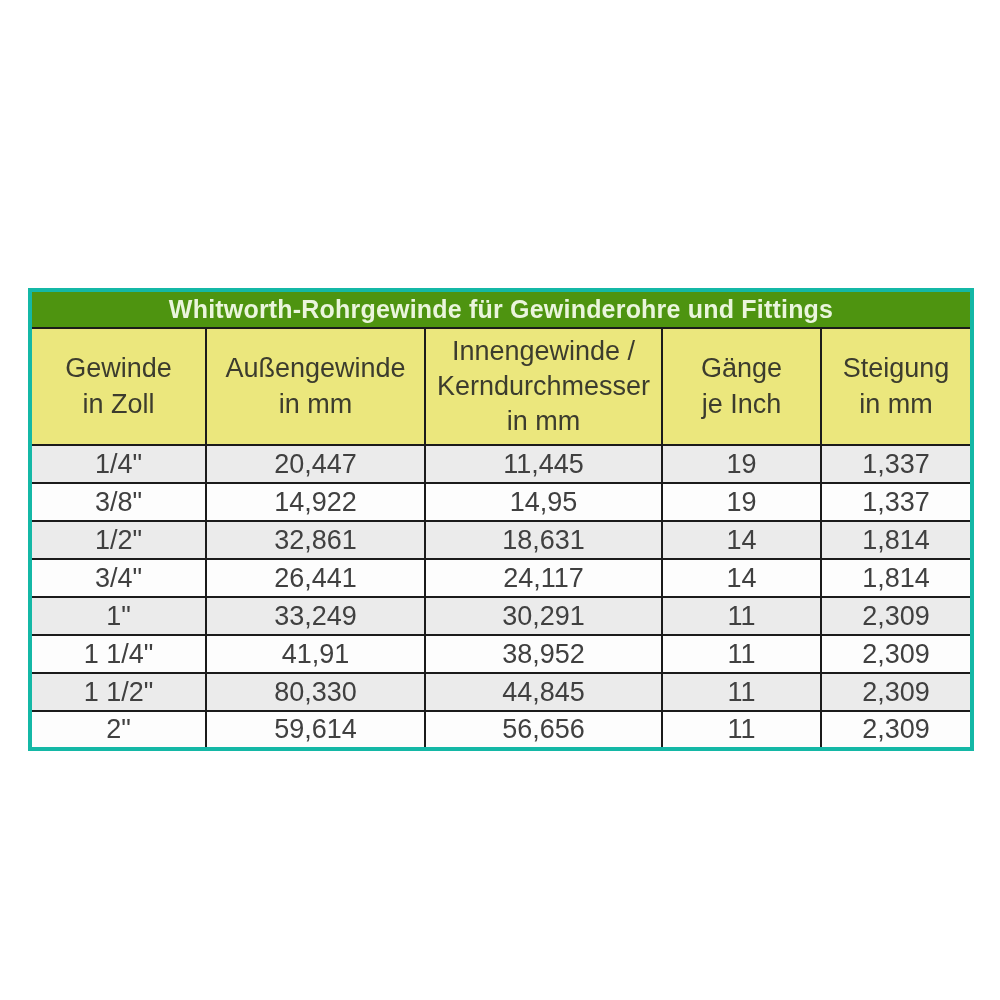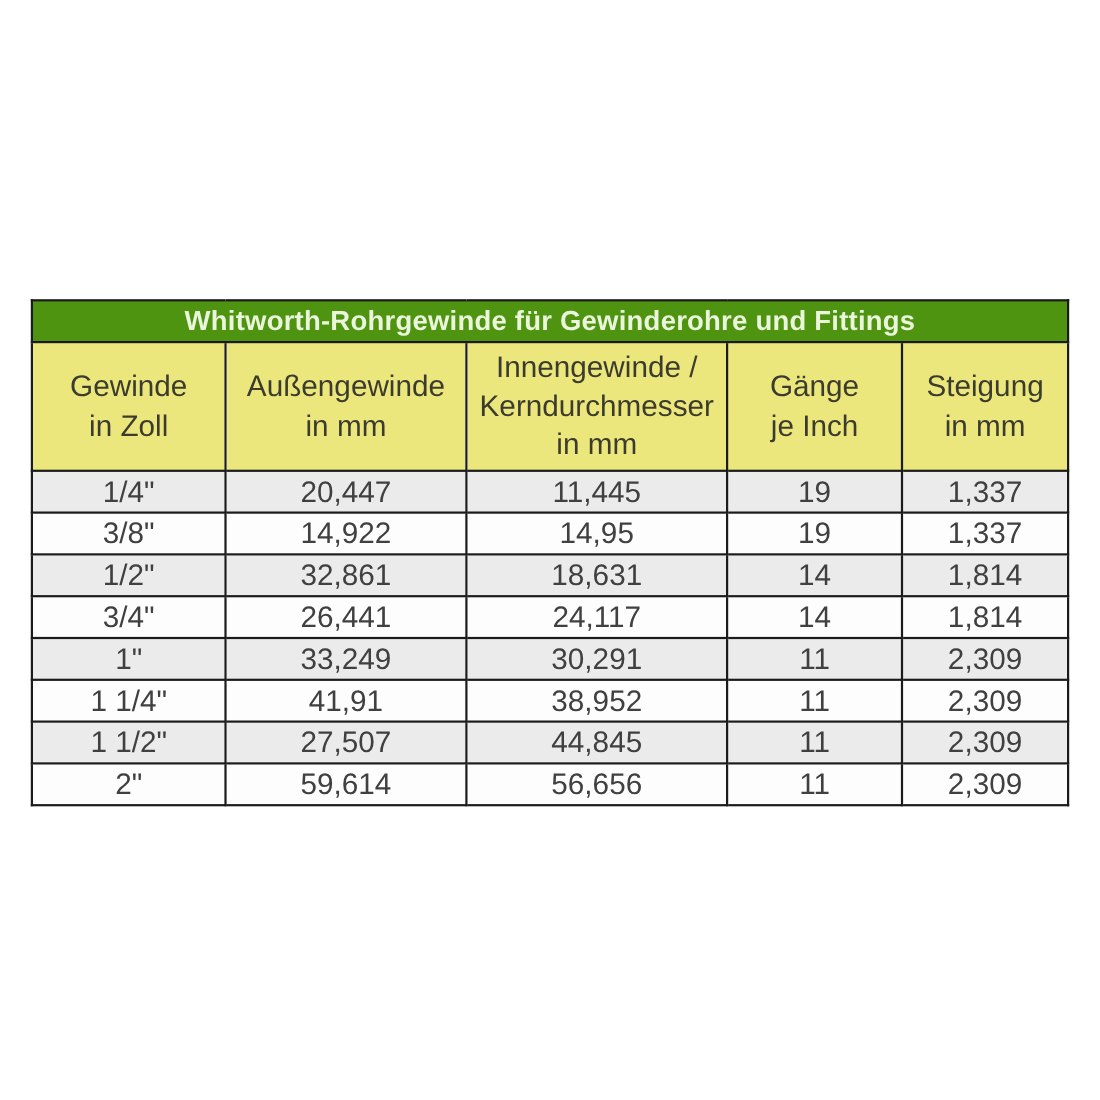--- a/index.html
+++ b/index.html
@@ -9,25 +9,25 @@
     font-family: "Liberation Sans", sans-serif;
   }
   .page {
     position: relative;
     width: 1000px; height: 1000px;
     background: #ffffff;
     overflow: hidden;
   }
   table.whitworth-table {
     position: absolute;
-    left: 28px; top: 272px;
+    left: 28px; top: 288px;
     width: 942px;
     border-collapse: collapse;
     table-layout: fixed;
-    border: 2px solid #14b8a6;
+    border: 4px solid #14b8a6;
   }
   .whitworth-table th,
   .whitworth-table td {
     border: 2px solid #1b1b1b;
     text-align: center;
     vertical-align: middle;
     padding: 0;
     overflow: hidden;
   }
   .title-cell {
@@ -126,21 +126,21 @@
       </tr>
       <tr>
         <td>1 1/4"</td>
         <td>41,91</td>
         <td>38,952</td>
         <td>11</td>
         <td>2,309</td>
       </tr>
       <tr>
         <td>1 1/2"</td>
-        <td>27,507</td>
+        <td>80,330</td>
         <td>44,845</td>
         <td>11</td>
         <td>2,309</td>
       </tr>
       <tr>
         <td>2"</td>
         <td>59,614</td>
         <td>56,656</td>
         <td>11</td>
         <td>2,309</td>

